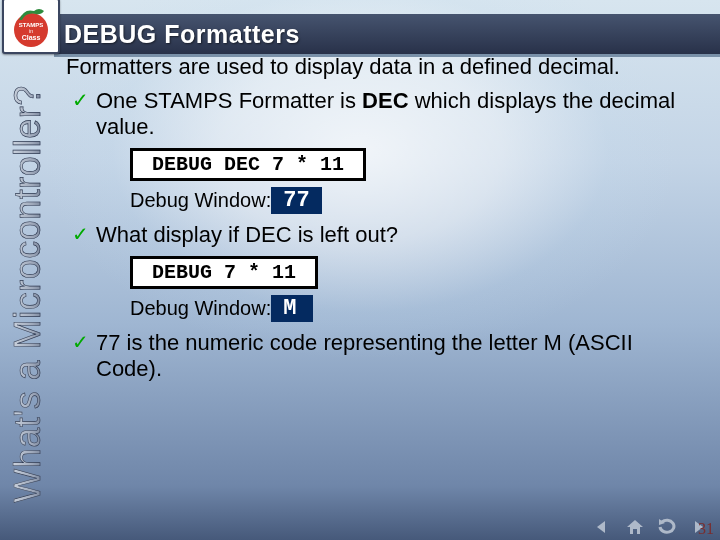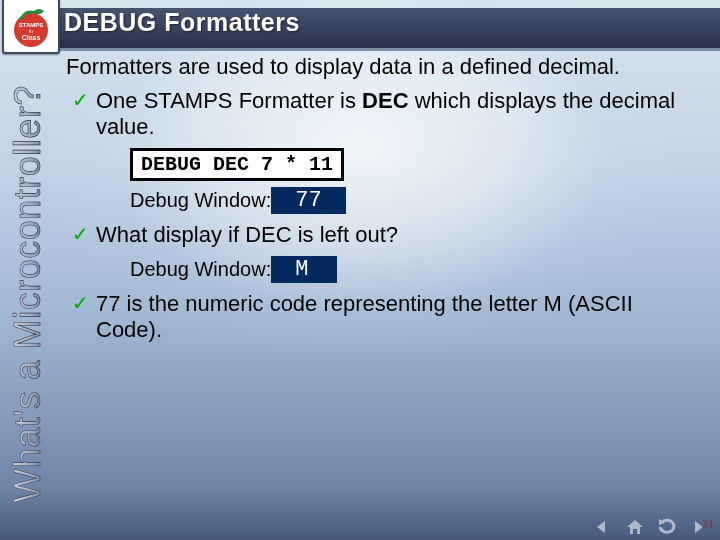--- a/index.html
+++ b/index.html
@@ -12,24 +12,24 @@
         rgba(255,255,255,.45) 35%,
         rgba(200,222,240,.15) 62%,
         rgba(120,150,195,0) 80%),
       linear-gradient(180deg,#d7e5ef 0%,#c3d4e6 30%,#9fb6d2 60%,#6f86a9 90%,#46597a 100%);
     position:relative;
     overflow:hidden;
     color:#000;
   }
   
   .titlebar{
-    position:absolute;left:54px;top:8px;right:0;height:40px;
+    position:absolute;left:54px;top:14px;right:0;height:40px;
     background:linear-gradient(180deg,#46546f 0%,#283149 100%);
     border-bottom:3px solid #7990a8;
-    display:flex;align-items:flex-start;
+    display:flex;align-items:center;
   }
   .titlebar h1{
     margin:0 0 0 10px;color:#fff;font-size:25px;font-weight:700;
     font-family:Verdana,Arial,sans-serif;
     letter-spacing:.5px;
     text-shadow:1px 1px 2px rgba(0,0,0,.5);
   }
   
   .logo{
     position:absolute;left:2px;top:-2px;width:54px;height:52px;
@@ -63,44 +63,44 @@
     color:#0a0;font-size:20px;line-height:1;font-family:"Segoe UI Symbol","DejaVu Sans",sans-serif;
   }
   .block{
     margin:6px 0 2px 70px;
   }
   .codebox{
     display:inline-block;
     font-family:"Courier New",monospace;
     font-size:20px;font-weight:700;
     background:#fff;border:3px solid #000;
-    padding:2px 8px;
+    padding:2px 19px;
   }
   .dbgrow{
     margin:6px 0 8px 70px;
     display:flex;align-items:center;
     font-size:20px;
   }
   .dbgrow .lbl{font-family:Verdana,Arial,sans-serif}
   .outbox{
     background:#042a60;color:#fff;
-    font-family:"Courier New",monospace;font-size:22px;font-weight:400;
-    padding:1px 24px;min-width:18px;text-align:left;
+    font-family:"Courier New",monospace;font-size:22px;font-weight:700;
+    padding:1px 12px;min-width:18px;text-align:left;
   }
   
   .nav{
     position:absolute;right:10px;bottom:4px;display:flex;align-items:center;gap:10px;
   }
   .nav .btn{
     width:22px;height:18px;display:flex;align-items:center;justify-content:center;
     color:#9fadbe;font-size:18px;user-select:none;
   }
   .nav .btn svg{display:block}
   .pagenum{
-    position:absolute;right:6px;bottom:8px;font-size:12px;color:#7a2d2d;
+    position:absolute;right:6px;bottom:2px;font-size:16px;color:#7a2d2d;
     font-family:"Times New Roman",serif;
   }
 </style>
 </head>
 <body>
 
 <div class="titlebar">
   <h1>DEBUG Formatters</h1>
 </div>
 
@@ -129,20 +129,23 @@
   <div class="block">
     <span class="codebox">DEBUG DEC 7 * 11</span>
   </div>
   <div class="dbgrow">
     <span class="lbl">Debug Window:</span>
     <span class="outbox">77</span>
   </div>
 
   <p class="p1 indent chk">What display if DEC is left out?</p>
 
+  <div class="block">
+    <span class="codebox">DEBUG 7 * 11</span>
+  </div>
   <div class="dbgrow">
     <span class="lbl">Debug Window:</span>
     <span class="outbox">M</span>
   </div>
 
   <p class="p1 indent chk">77 is the numeric code representing the letter M (ASCII Code).</p>
 
 </div>
 
 <div class="nav">

